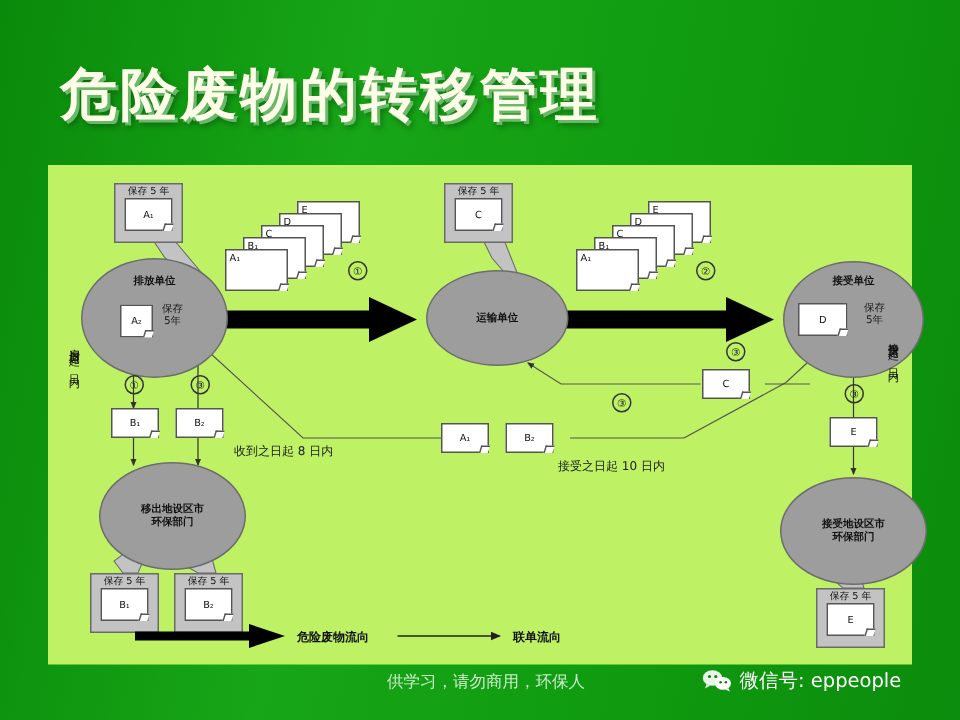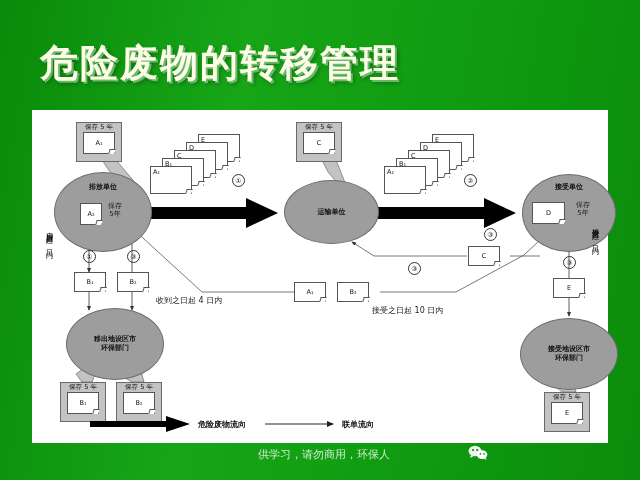--- a/index.html
+++ b/index.html
@@ -19,21 +19,21 @@
     position:absolute;left:40px;top:38px;
     font-size:38px;font-weight:bold;letter-spacing:2px;
     color:#fdfde8;
     text-shadow:2px 2px 0 #6ab86a, 3px 3px 4px rgba(0,0,0,.35);
     font-family:"DejaVu Sans","Liberation Sans",sans-serif;
     white-space:nowrap;
   }
   
   #panel{
     position:absolute;left:32px;top:110px;width:576px;height:333px;
-    background:#ffffff;
+    background:#bef264;
   }
   #canvas{position:absolute;left:0;top:0;width:576px;height:333px;}
   .lab{position:absolute;font-size:7px;color:#1a1a1a;white-space:nowrap;line-height:1.15;}
 
   
   .keepbox{
     position:absolute;background:#c3c3c3;border:1px solid #6a6a6a;
     display:flex;flex-direction:column;align-items:center;
     padding:1px 2px 3px 2px;box-sizing:border-box;
   }
@@ -197,21 +197,21 @@
 
   <div class="circnum" style="left:200px;top:64px;">①</div>
   <div class="circnum" style="left:432px;top:64px;">②</div>
   <div class="circnum" style="left:51px;top:140px;">①</div>
   <div class="circnum" style="left:95px;top:140px;">③</div>
   <div class="circnum" style="left:452px;top:118px;">③</div>
   <div class="circnum" style="left:376px;top:152px;">③</div>
   <div class="circnum" style="left:531px;top:146px;">③</div>
 
   <div class="vtext" style="left:12px;top:116px;">启运之日起 2 日内</div>
-  <div class="lab" style="left:124px;top:186px;font-size:8px;">收到之日起 4 日内</div>
+  <div class="lab" style="left:124px;top:186px;font-size:8px;">收到之日起 8 日内</div>
   <div class="lab" style="left:340px;top:196px;font-size:8px;">接受之日起 10 日内</div>
   <div class="vtext" style="left:558px;top:112px;">接受之日起 2 日内</div>
 
   <svg style="position:absolute;left:58px;top:306px;width:300px;height:18px;" viewBox="0 0 300 18">
     <path d="M0,5 L76,5 L76,0 L100,8 L76,16 L76,11 L0,11 Z" fill="#000"></path>
     <line x1="175" y1="8" x2="243" y2="8" stroke="#222" stroke-width="1" marker-end="url(#ah)"></line>
   </svg>
   <div class="legtxt" style="left:166px;top:309px;text-align:right;">危险废物流向</div>
   <div class="legtxt" style="left:310px;top:309px;">联单流向</div>
 
@@ -223,13 +223,14 @@
   <svg width="20" height="16" viewBox="0 0 20 16">
     <ellipse cx="7" cy="6" rx="6.5" ry="5.2" fill="#e8f5e8"></ellipse>
     <path d="M3,10 L2,13 L5.4,11.2 Z" fill="#e8f5e8"></path>
     <circle cx="5" cy="5" r="1.05" fill="#1a7a1a"></circle>
     <circle cx="9.2" cy="5" r="1.05" fill="#1a7a1a"></circle>
     <ellipse cx="14" cy="9.6" rx="5.3" ry="4.3" fill="#ffffff"></ellipse>
     <path d="M17.6,12.6 L18.6,15 L15.6,13.6 Z" fill="#ffffff"></path>
     <circle cx="12.4" cy="8.8" r="0.85" fill="#1a7a1a"></circle>
     <circle cx="15.9" cy="8.8" r="0.85" fill="#1a7a1a"></circle>
   </svg>
+  <span>微信号: eppeople</span>
 </div>
 
 </body></html>

